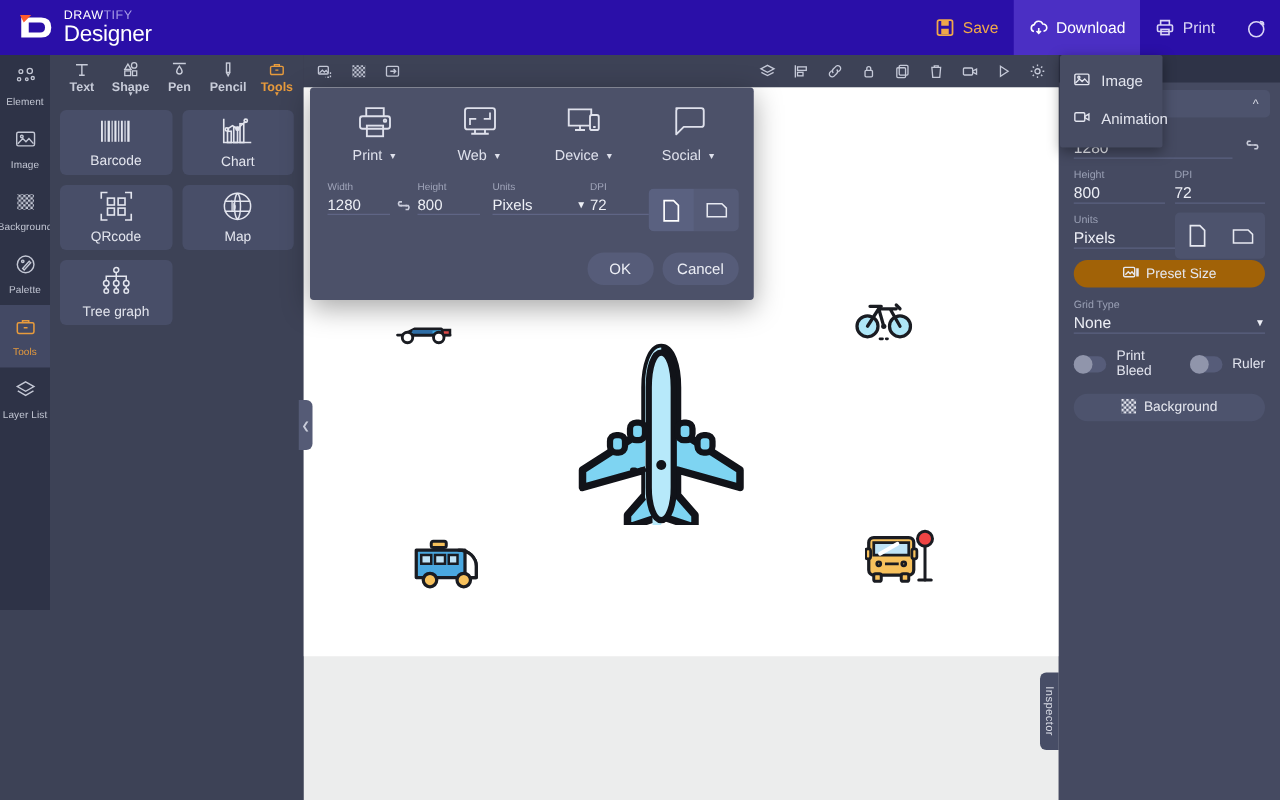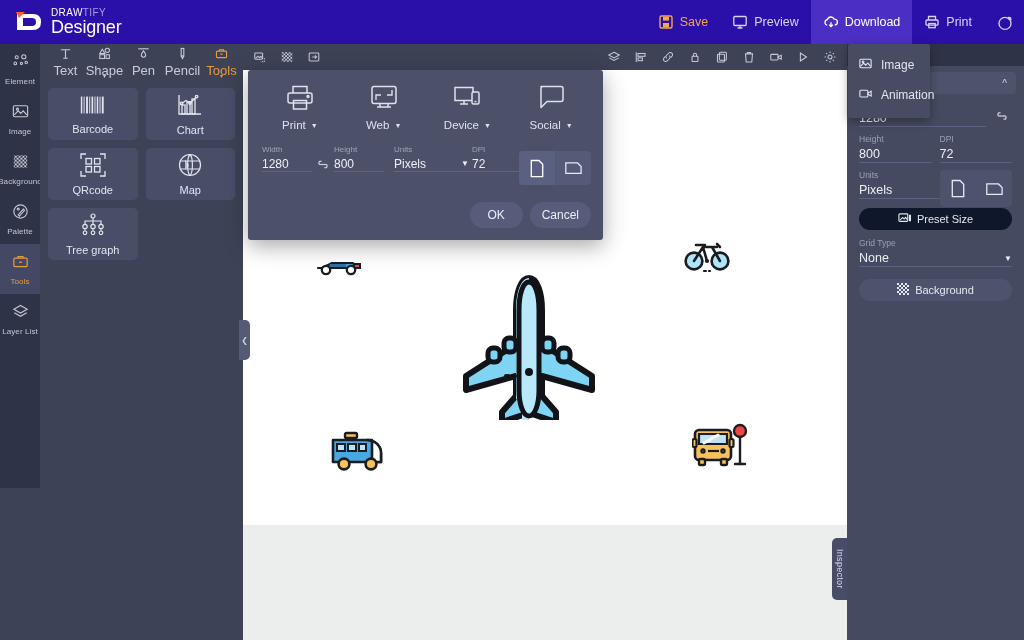--- a/index.html
+++ b/index.html
@@ -74,21 +74,21 @@
   .tools-head {
     height: 36px; display: flex; align-items: center; padding-left: 6px; gap: 0px;
     background: #3d4256;
   }
   .tool-tab {
     width: 39px; height: 36px; display:flex; flex-direction:column;
     align-items:center; justify-content:center; gap:2px; cursor: pointer;
     color: #c8ccd9; position: relative;
   }
   .tool-tab.active { color: #e89b3c; }
-  .tool-tab .tt-lbl { font-size: 13px; }
+  .tool-tab .tt-lbl { font-size: 10px; font-weight: bold; }
   .tool-tab .caret { position:absolute; bottom:1px; font-size:6px; line-height:6px;}
   .tools-grid {
     padding: 8px 8px 0 8px; display: grid; grid-template-columns: 1fr 1fr;
     gap: 8px;
   }
   .tool-card {
     background: #484e68; border-radius: 5px; height: 52px;
     display:flex; flex-direction:column; align-items:center; justify-content:center;
     gap: 6px; cursor: pointer; color: #e3e5ee;
   }
@@ -159,21 +159,21 @@
   .insp-pagebtns {
     position:absolute; right:0px; top:0px; width: 72px; height: 37px;
     display:flex; background: #4d536d; border-radius: 4px; overflow: hidden;
   }
   .pg-btn {
     flex:1; display:flex; align-items:center; justify-content:center; cursor:pointer;
     color: #e7e9f1;
   }
   .pg-btn.sel { background: #5a6180; }
   .preset-btn {
-    margin: 9px 12px 0 12px; height: 22px; background: #0f172a; border-radius: 11px;
+    margin: 9px 12px 0 12px; height: 22px; background: #a16207; border-radius: 11px;
     display:flex; align-items:center; justify-content:center; gap: 6px;
     font-size: 11px; color: #e6e8f0; cursor:pointer;
   }
   .toggle-row { display:flex; align-items:center; gap: 8px; margin: 12px 12px 0 12px; }
   .tg { width: 28px; height: 13px; background: #565c79; border-radius: 7px; position:relative; cursor:pointer;}
   .tg::after {
     content:''; position:absolute; left:0; top:-1px; width:15px; height:15px;
     background:#9095ab; border-radius:50%;
   }
   .tg-lbl { font-size: 11px; color: #e2e4ee; }
@@ -245,29 +245,20 @@
         <span class="tb-icon">
           <svg width="16" height="16" viewBox="0 0 16 16" fill="none" stroke="#f0a84a" stroke-width="1.4">
             <rect x="2" y="2" width="12" height="12" rx="1.5"></rect>
               <rect x="5" y="2.6" width="6" height="4" fill="#f0a84a" stroke="none"></rect>
               <rect x="5" y="9" width="6" height="4.4" fill="#f0a84a" stroke="none"></rect>
           </svg>
         </span>
         <span>Save</span>
       </div>
 
-      <div class="tb-btn">
-        <span class="tb-icon">
-          <svg width="16" height="16" viewBox="0 0 16 16" fill="none" stroke="#d9d4f5" stroke-width="1.3">
-            <rect x="1.8" y="2.5" width="12.4" height="9" rx="1"></rect>
-              <path d="M5.5 14h5M8 11.5v2.5"></path>
-          </svg>
-        </span>
-        <span>Preview</span>
-      </div>
 
       <div class="tb-btn active">
         <span class="tb-icon">
           <svg width="16" height="16" viewBox="0 0 16 16" fill="none" stroke="#ffffff" stroke-width="1.3">
             <path d="M4.2 11.2A2.8 2.8 0 0 1 4.4 5.7 3.6 3.6 0 0 1 11.2 5.2a2.9 2.9 0 0 1 .6 5.8"></path>
               <path d="M8 8.3v4.2M6.2 10.8 8 12.6l1.8-1.8"></path>
           </svg>
         </span>
         <span>Download</span>
       </div>
@@ -714,20 +705,26 @@
     </div>
 
     <div class="insp-body" style="padding-top:8px">
       <div class="fld-lbl">Grid Type</div>
       <div class="fld-val" style="display:flex; justify-content:space-between; align-items:center;">
         <span>None</span>
         <span style="font-size:8px">▼</span>
       </div>
     </div>
 
+    <div class="toggle-row">
+      <div class="tg"></div>
+      <span class="tg-lbl">Print Bleed</span>
+      <div class="tg"></div>
+      <span class="tg-lbl">Ruler</span>
+    </div>
 
     <div class="bg-btn">
       <span>
         <svg width="12" height="12" viewBox="0 0 12 12">
           <defs>
               <pattern id="chk3" width="4" height="4" patternUnits="userSpaceOnUse">
             <rect width="2" height="2" fill="#e6e8f0"></rect>
                 <rect x="2" y="2" width="2" height="2" fill="#e6e8f0"></rect>
           </pattern>
             </defs>

